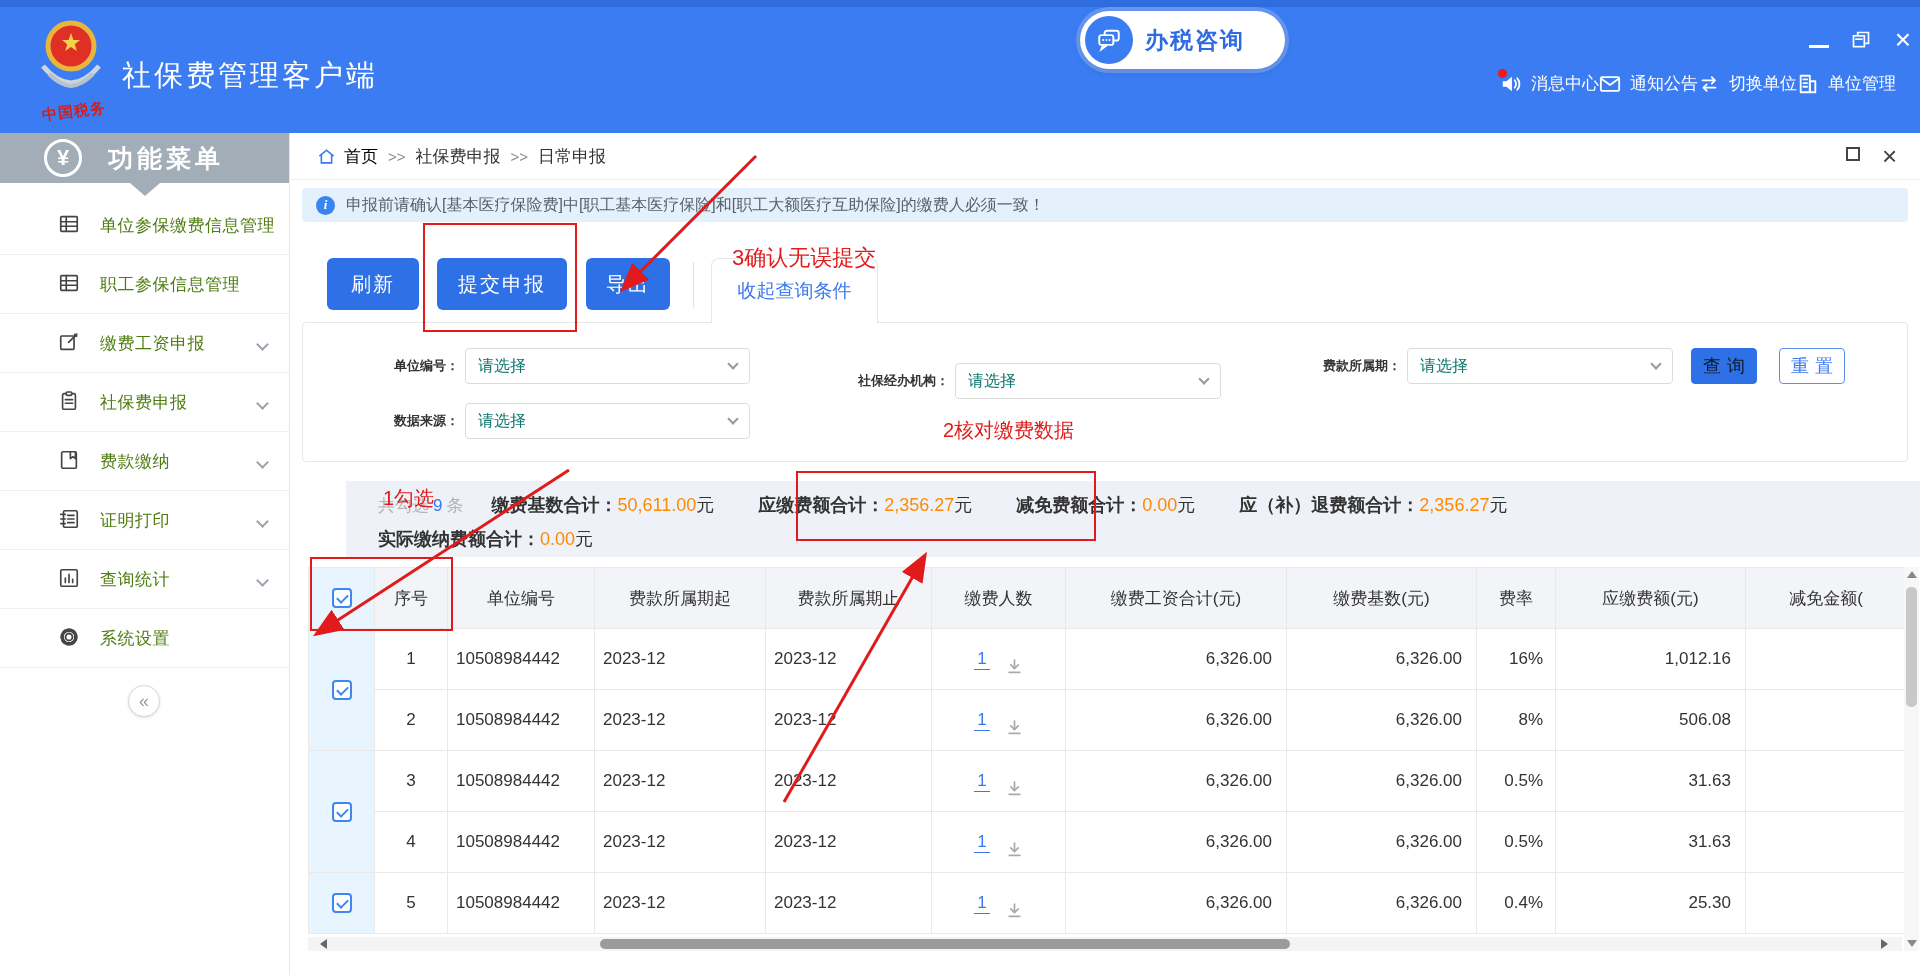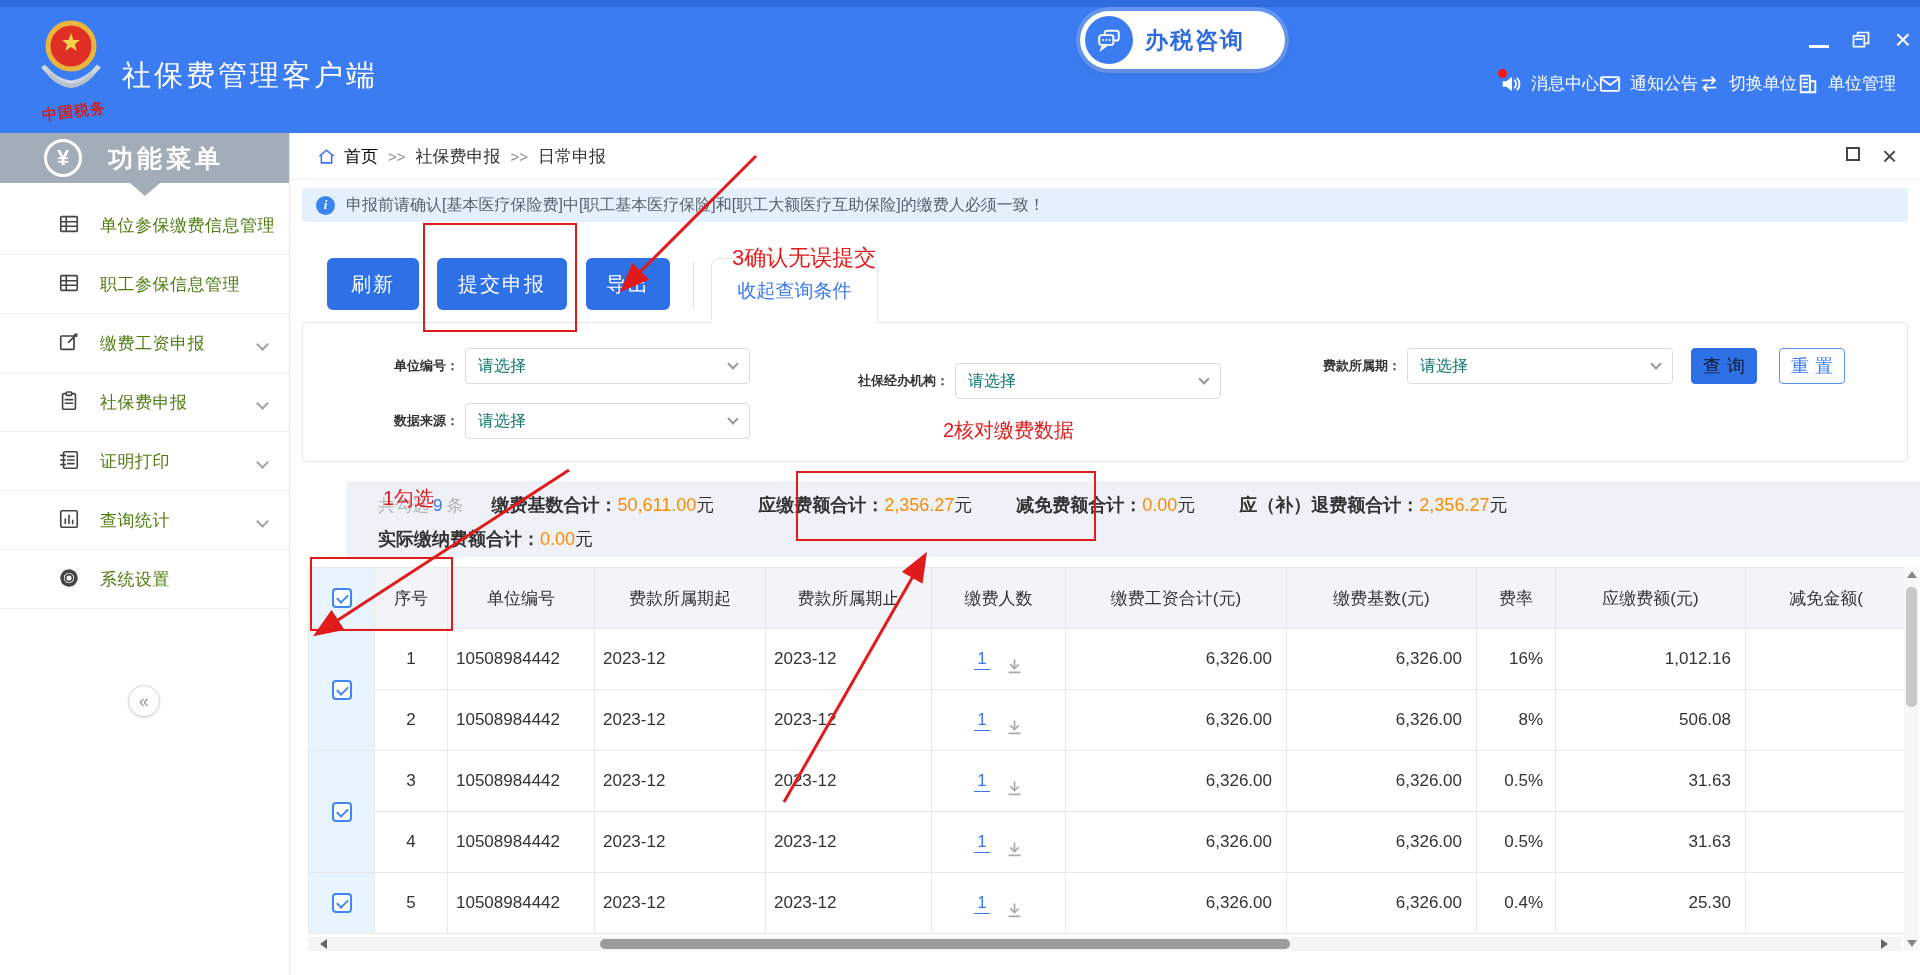--- a/index.html
+++ b/index.html
@@ -265,20 +265,30 @@
       </div>
       <div class="side-item">
         <span class="ic">
           <svg width="22" height="22" viewBox="0 0 24 24" fill="none" stroke="#444" stroke-width="1.8" stroke-linecap="round" stroke-linejoin="round">
             <rect x="5" y="4" width="14" height="17" rx="1.5"></rect>
             <rect x="9" y="2.2" width="6" height="3.6" rx="1" fill="#fff"></rect>
             <path d="M8 10.5h8M8 14.5h8"></path>
           </svg>
         </span>
         <span class="side-label">社保费申报</span>
+        <span class="side-chev"></span>
+      </div>
+      <div class="side-item">
+        <span class="ic">
+          <svg width="22" height="22" viewBox="0 0 24 24" fill="none" stroke="#444" stroke-width="1.8" stroke-linecap="round" stroke-linejoin="round">
+            <rect x="4" y="3" width="16" height="18" rx="1.5"></rect>
+            <path d="M13.5 3v7.5l2.75-2.2L19 10.5V3"></path>
+          </svg>
+        </span>
+        <span class="side-label">费款缴纳</span>
         <span class="side-chev"></span>
       </div>
       <div class="side-item">
         <span class="ic">
           <svg width="22" height="22" viewBox="0 0 24 24" fill="none" stroke="#444" stroke-width="1.8" stroke-linecap="round" stroke-linejoin="round">
             <rect x="6" y="3" width="15" height="18" rx="1.5"></rect>
             <path d="M3 7h5M3 12h5M3 17h5M10.5 8h7M10.5 12h7M10.5 16h7"></path>
           </svg>
         </span>
         <span class="side-label">证明打印</span>

